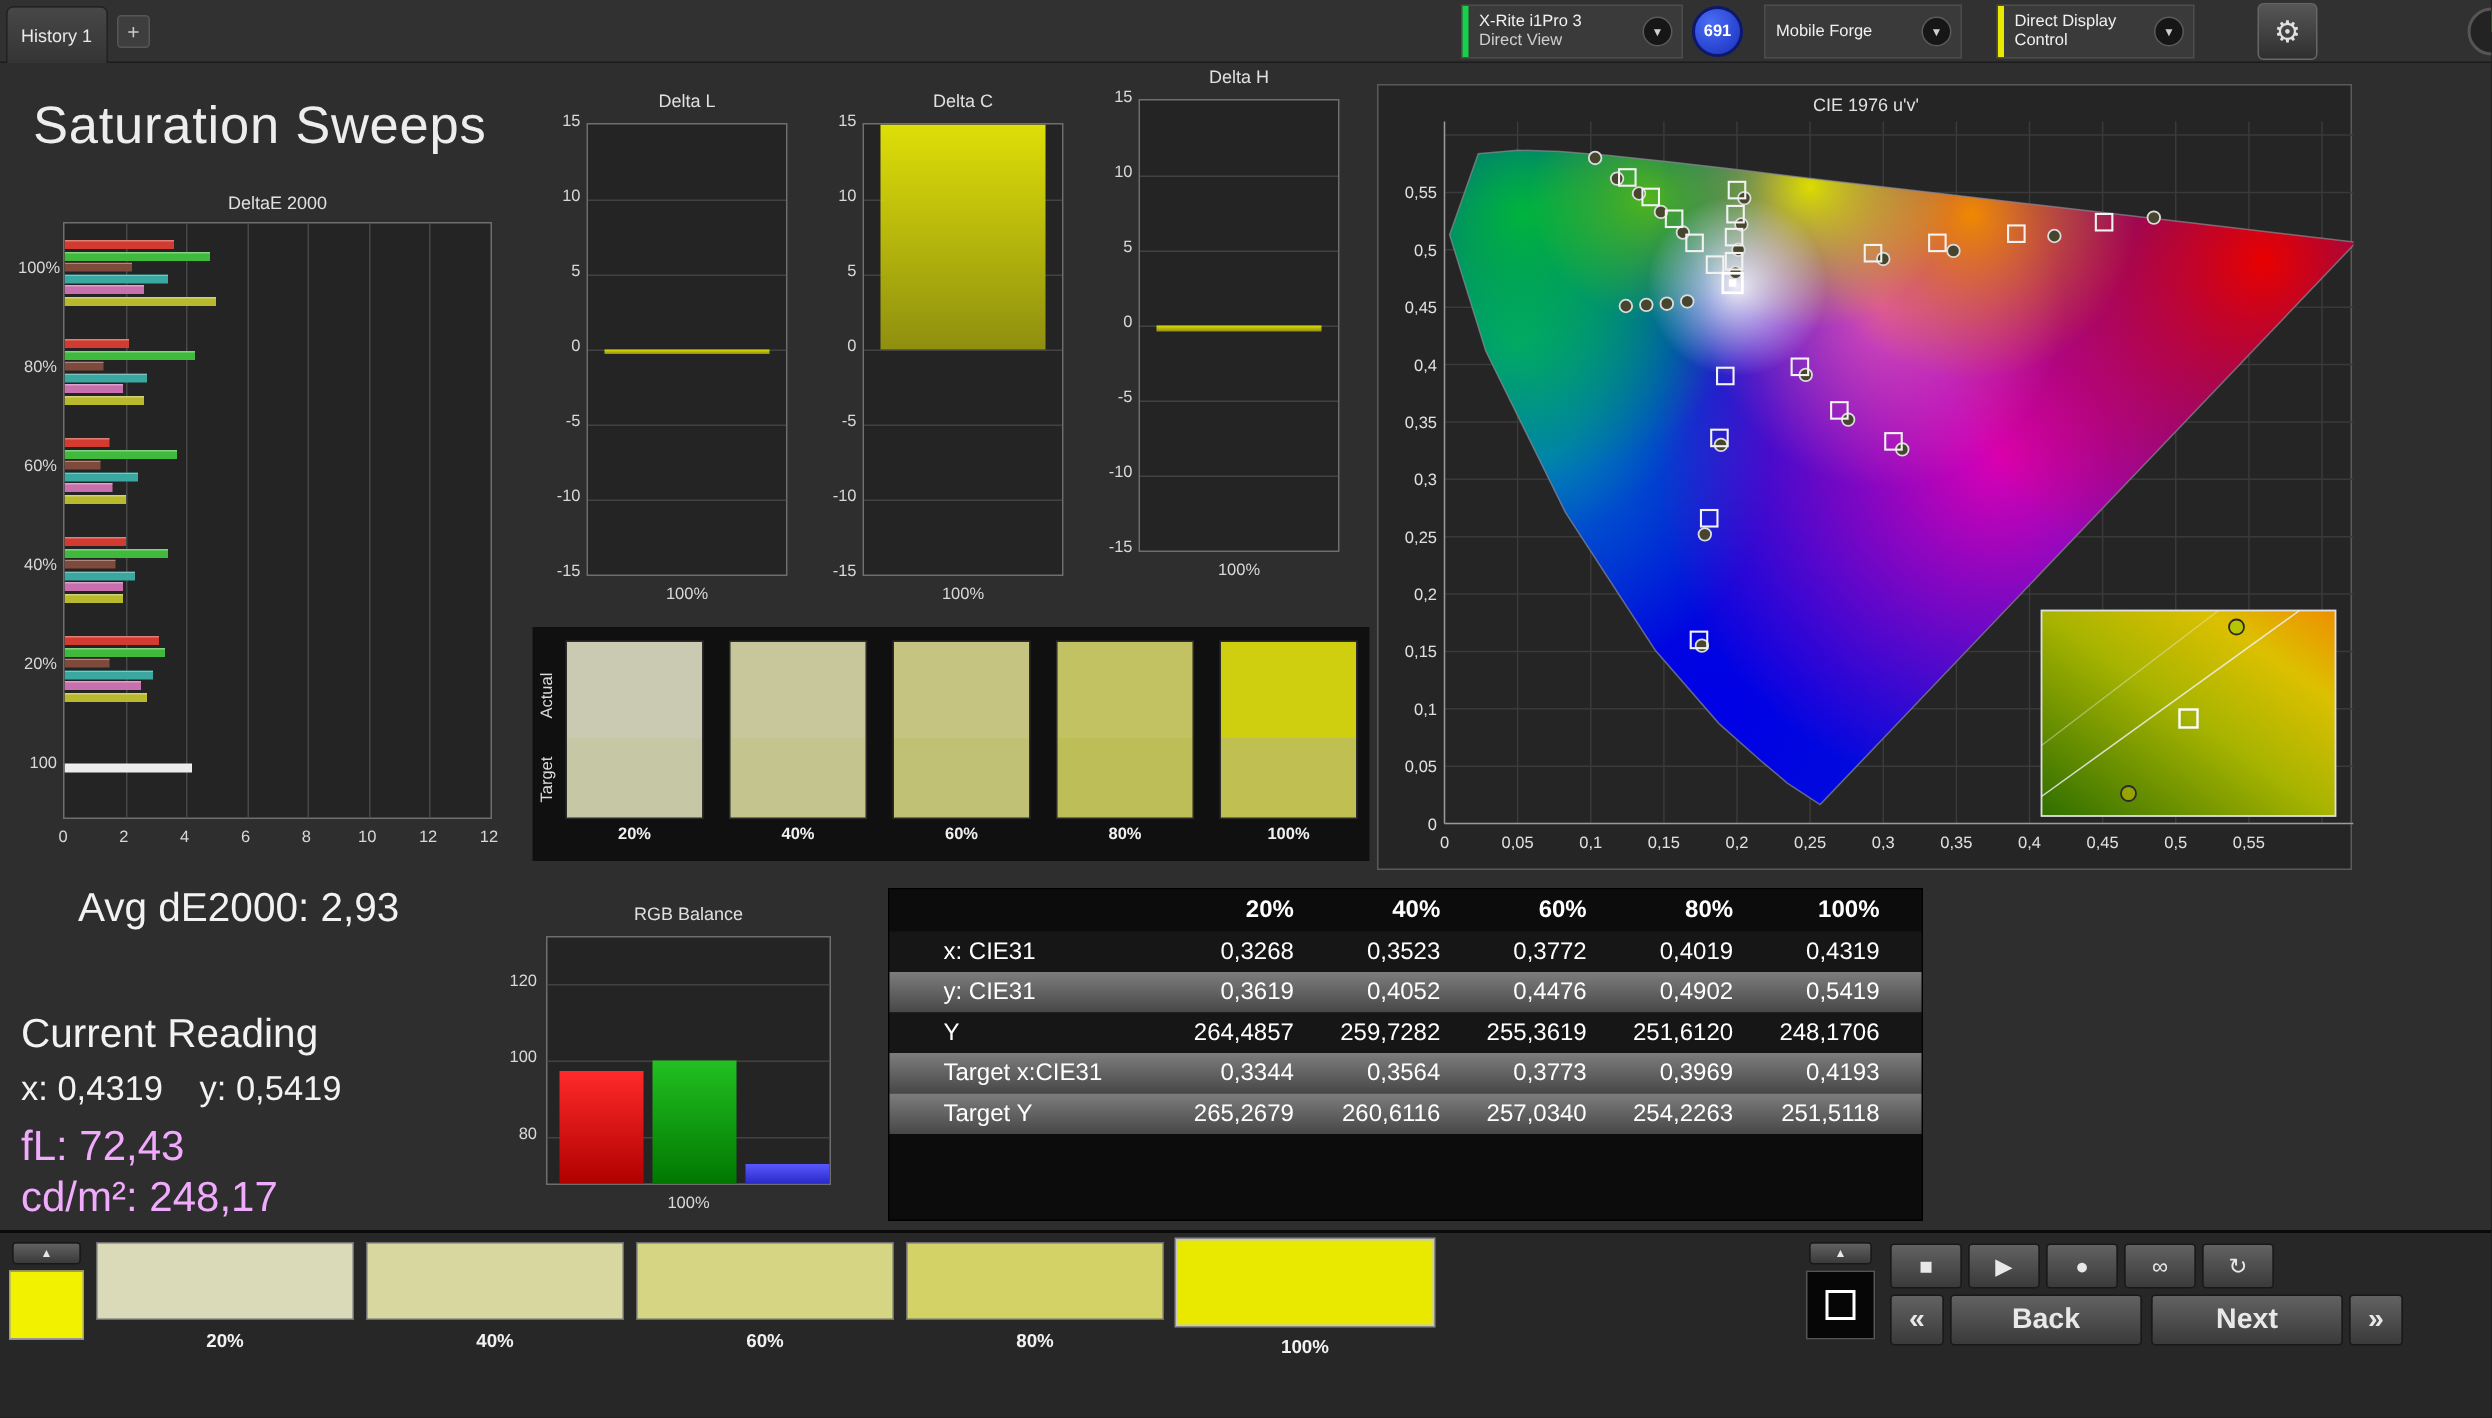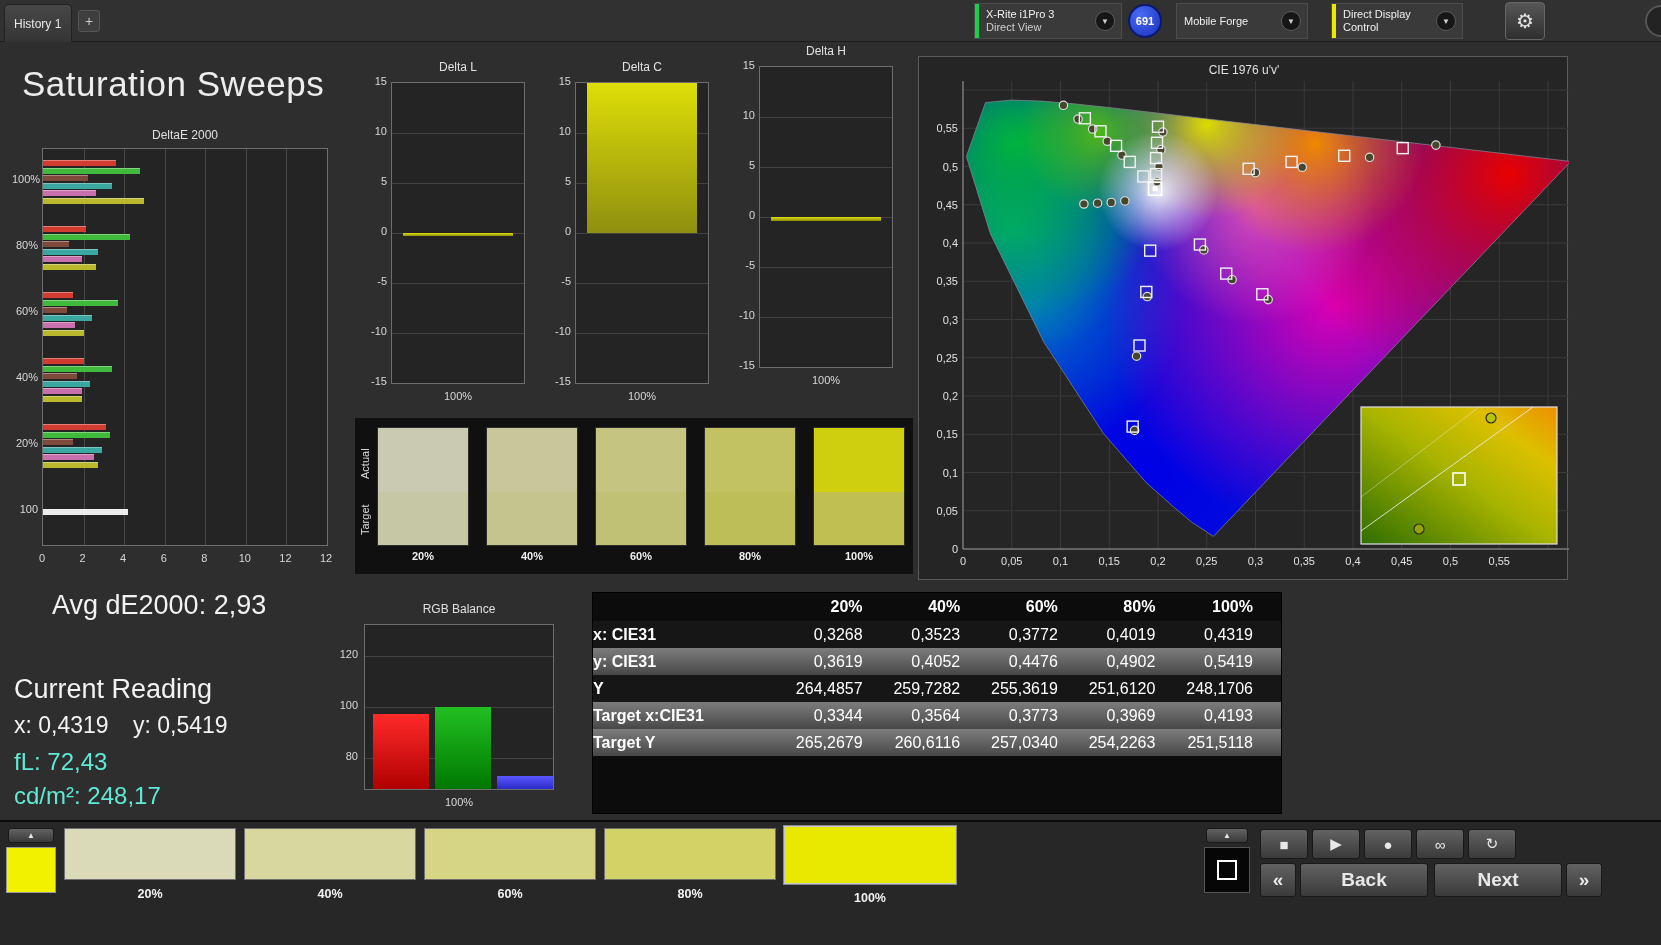--- a/index.html
+++ b/index.html
@@ -39,30 +39,30 @@
   
   .strip{position:absolute;left:355px;top:418px;width:558px;height:156px;background:#101010;}
   .vlabel{position:absolute;left:4px;writing-mode:vertical-rl;transform:rotate(180deg);font-size:11px;color:#dcdcdc;text-align:center;}
   .sswatch{position:absolute;top:9px;width:92px;height:119px;border:1px solid #2c2c2c;}
   .shalf{width:100%;}
   .sslabel{position:absolute;top:132px;width:92px;text-align:center;font-size:11px;font-weight:bold;color:#f0f0f0;}
 
   
   .read1{position:absolute;font-size:27px;color:#f2f2f2;}
   .read2{position:absolute;font-size:23px;color:#f2f2f2;}
-  .read3{position:absolute;font-size:24px;color:#5eead4;}
+  .read3{position:absolute;font-size:28px;color:#f0abfc;}
 
   
   .rtable{position:absolute;left:592px;top:592px;width:690px;height:222px;background:#0c0c0c;border:1px solid #000;}
   .trow{display:grid;grid-template-columns:200px repeat(5,1fr);height:27px;align-items:center;font-size:16px;color:#fff;}
   .thead{height:28px;background:#0c0c0c;}
   .dark{background:#161616;}
   .light{background:linear-gradient(#7d7d7d,#474747);}
   .tcell{white-space:nowrap;overflow:hidden;}
-  .tlabel{font-weight:bold;}
+  .tlabel{font-weight:normal;margin-left:36px;}
   .tval{text-align:right;padding-right:28px;}
   .thval{font-weight:bold;}
 
   
   .ciepanel{position:absolute;left:918px;top:56px;width:650px;height:524px;background:#252525;border:1px solid #5a5a5a;}
 
   
   .bottombar{position:absolute;left:0;top:820px;width:1661px;height:125px;background:#272727;border-top:2px solid #0a0a0a;}
   .bzbtn{position:absolute;background:linear-gradient(#626262,#3a3a3a);border:1px solid #191919;border-radius:3px;color:#e8e8e8;display:flex;align-items:center;justify-content:center;}
   .patch{position:absolute;top:4px;width:172px;height:98px;}

